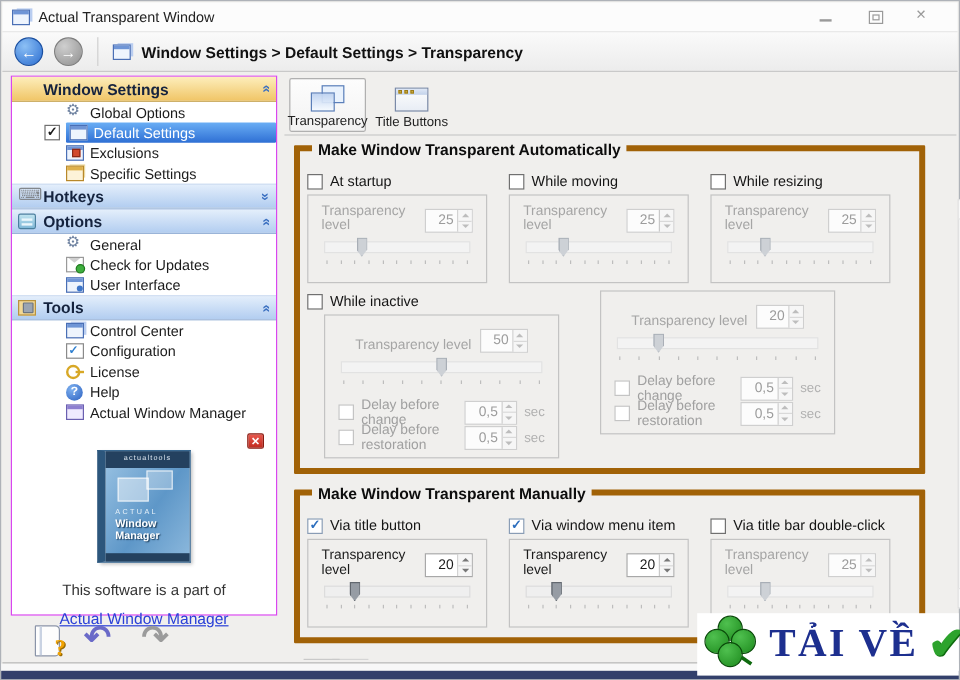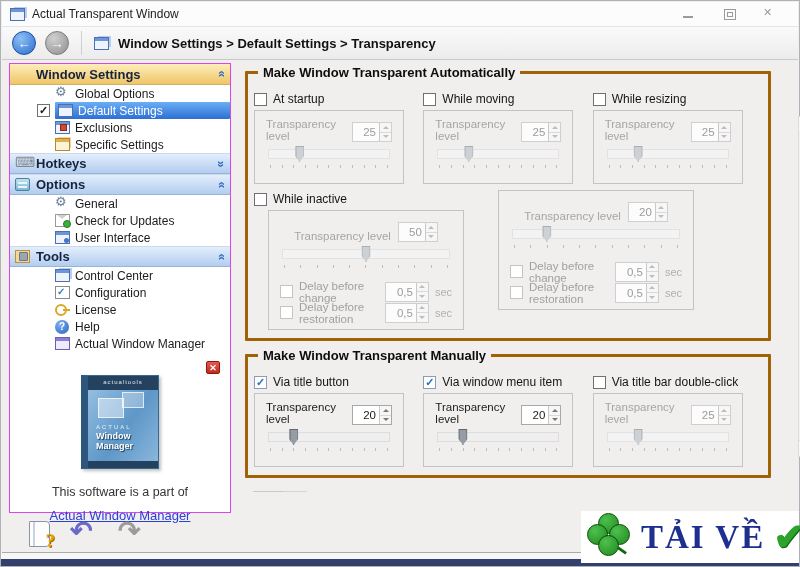--- a/index.html
+++ b/index.html
@@ -92,21 +92,21 @@
 .tab{width:64px;height:45px;display:flex;flex-direction:column;align-items:center;justify-content:flex-end;padding-bottom:2px;font-size:11px;color:#222}
 .tab.sel{border:1px solid #b0b0b0;background:linear-gradient(#fdfdfd,#f2f2f2);border-radius:2px}
 .tabico{width:28px;height:22px;position:relative;margin-bottom:2px}
 .tabico i{position:absolute;border:1px solid #5b7fb9;background:rgba(232,241,253,.95)}
 .tabico .back{right:0;top:0;width:19px;height:15px}
 .tabico .front{left:0;bottom:0;width:20px;height:16px;background:linear-gradient(rgba(190,210,240,.95),rgba(245,250,255,.9))}
 .tabico2{width:28px;height:20px;position:relative;margin-bottom:3px;border:1px solid #7a8aa8;background:linear-gradient(#fdfdfd,#e8edf5)}
 .tabico2::before{content:"";position:absolute;left:0;right:0;top:0;height:5px;background:linear-gradient(#dfe8f6,#c3d2ea)}
 .tabico2 b{position:absolute;top:1px;width:3px;height:3px;background:#e8c94e;border:1px solid #9a7a1a}
 .content{position:relative;height:400px;padding:8px 0 0 8px}
-.group{position:relative;width:526px;border:3px solid #a16207;border-radius:1px;margin-bottom:13px;padding:16px 6px 8px 6px}
+.group{position:relative;width:526px;border:5px solid #a16207;border-radius:1px;margin-bottom:13px;padding:16px 6px 8px 6px}
 .gtitle{position:absolute;left:10px;top:-9px;background:#f0efed;padding:0 5px;font-size:13px;font-weight:bold;color:#0d0d0d}
 .prow{display:flex}
 .prow1>.pcol{width:177px}
 .prow2>.pcol{width:230px}
 .pcol{display:flex;flex-direction:column}
 .chkrow{display:flex;align-items:center;gap:6px;height:18px;margin-bottom:2px;font-size:12px;color:#151515}
 .pbox{border:1px solid #c3c3c3;padding:10px 11px 6px;display:flex;flex-direction:column}
 .prow1 .pbox{width:150px;height:74px}
 .prow2 .pbox{width:196px;height:120px;margin-left:14px}
 .lvlrow{display:flex;align-items:flex-end;justify-content:center;gap:7px;height:21px}
@@ -294,20 +294,37 @@
     </div>
   </div>
 
   <div class="left-icons">
     <span class="ic-book"></span>
     <span class="ic-undo"></span>
     <span class="ic-redo"></span>
   </div>
 
   <div class="main">
+    <div class="tabs">
+      <div class="tab sel">
+        <span class="tabico">
+            <i class="back"></i>
+            <i class="front"></i>
+          </span>
+        <span>Transparency</span>
+      </div>
+      <div class="tab">
+        <span class="tabico2">
+            <b style="left:2px"></b>
+            <b style="left:7px"></b>
+            <b style="left:12px"></b>
+          </span>
+        <span>Title Buttons</span>
+      </div>
+    </div>
     <div class="content">
       <div class="group">
         <span class="gtitle">Make Window Transparent Automatically</span>
         <div>
             <div class="prow prow1">
               <div class="pcol dis">
                 <div class="chkrow">
                   <span class="cbx"></span>
                   <span>At startup</span>
                 </div>

